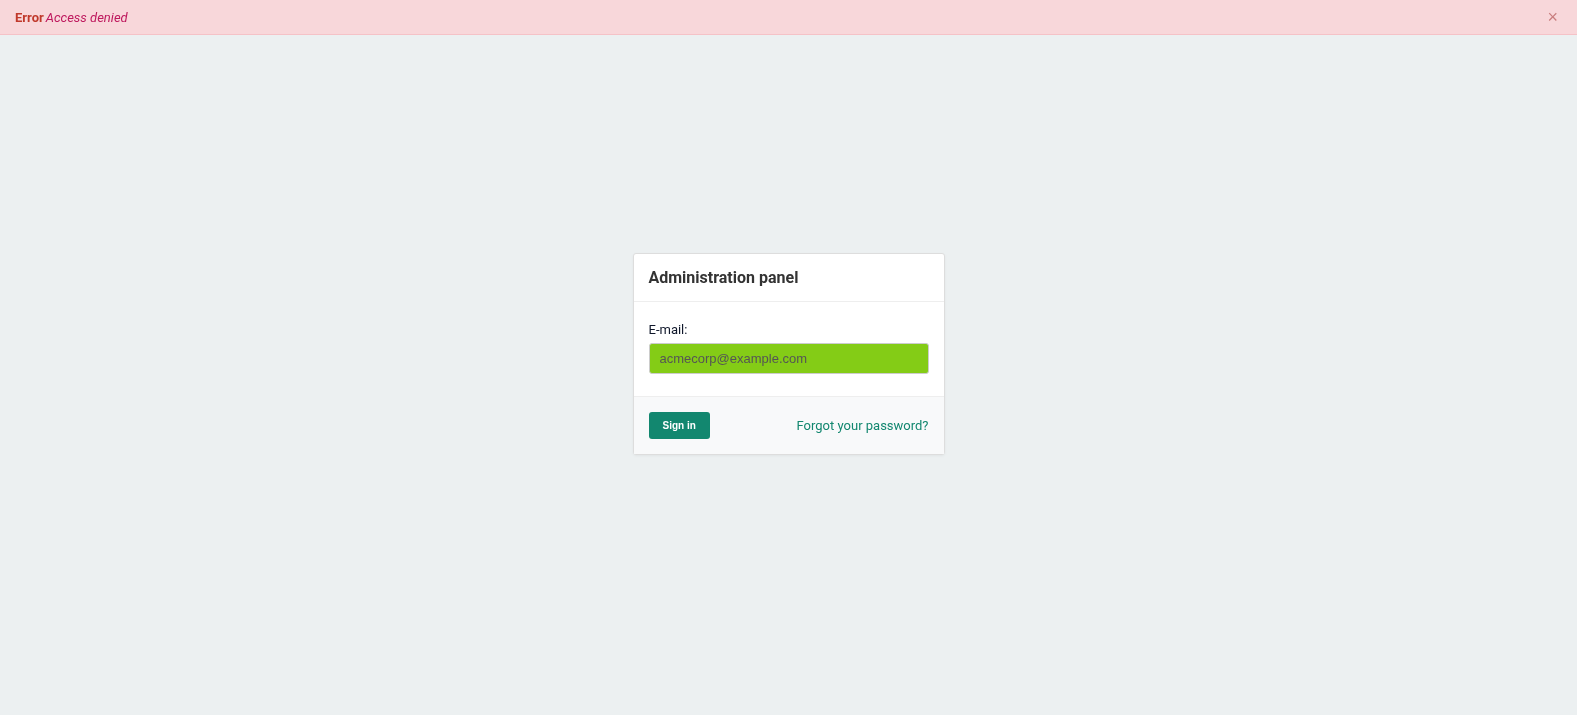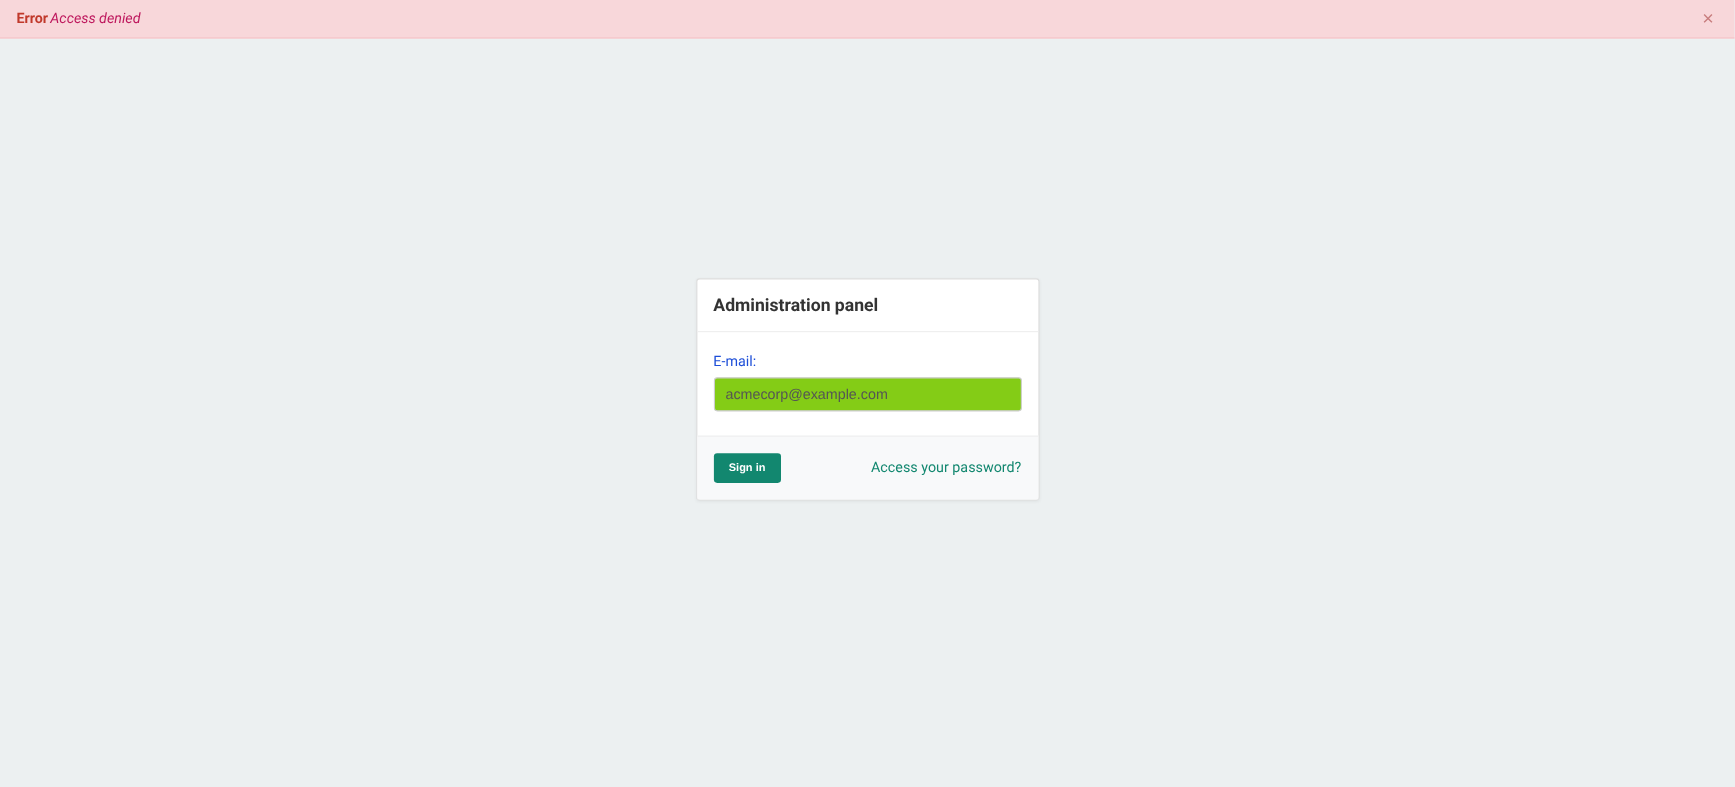--- a/index.html
+++ b/index.html
@@ -73,21 +73,21 @@
     }
     .form-group {
       margin-bottom: 18px;
     }
     .form-group:last-child {
       margin-bottom: 0;
     }
     .form-label {
       display: block;
       font-size: 13px;
-      color: #1d4ed8;
+      color: #0f172a;
       margin-bottom: 6px;
     }
     .form-input {
       width: 100%;
       padding: 7px 10px;
       font-size: 13px;
       color: #555;
       border: 1px solid #ccc;
       border-radius: 3px;
       background: #84cc16;
@@ -134,15 +134,15 @@
     <div class="panel-title">Administration panel</div>
   </div>
   <div class="panel-body">
     <div class="form-group">
       <label class="form-label">E-mail:</label>
       <input type="text" class="form-input" value="acmecorp@example.com" style="">
     </div>
   </div>
   <div class="panel-footer">
     <button class="btn-signin">Sign in</button>
-    <a class="forgot-link">Access your password?</a>
+    <a class="forgot-link">Forgot your password?</a>
   </div>
 </div>
 
 </body></html>

